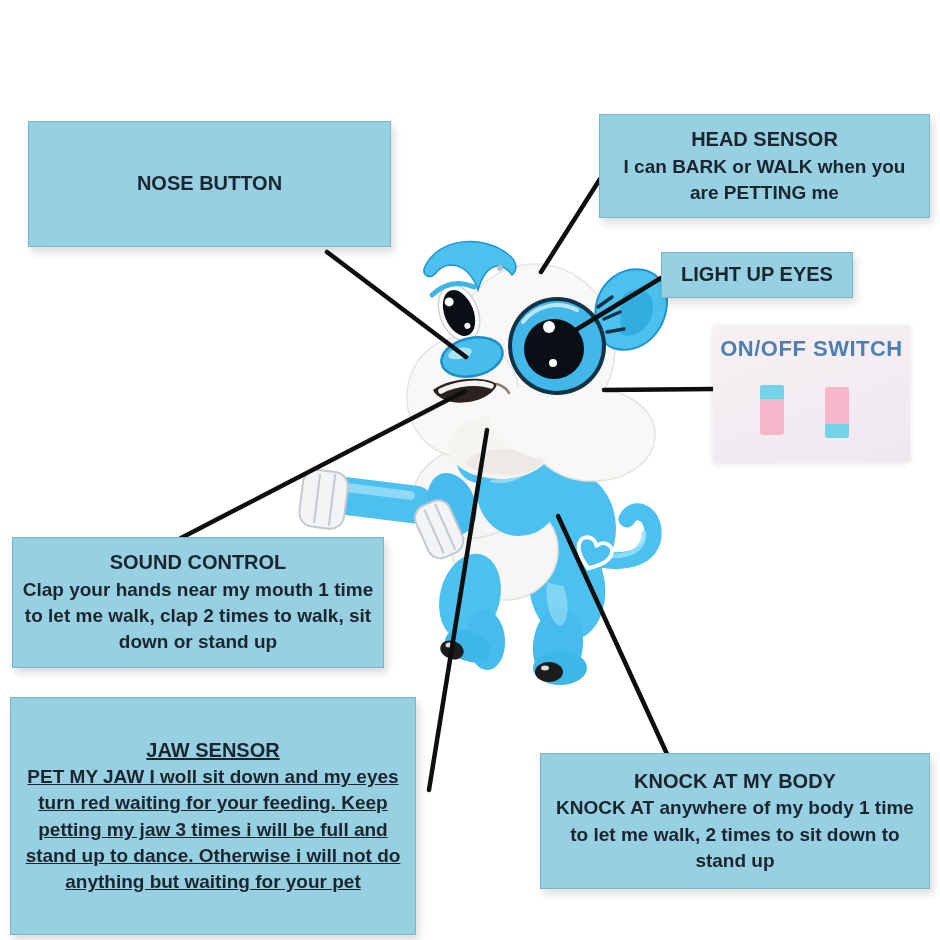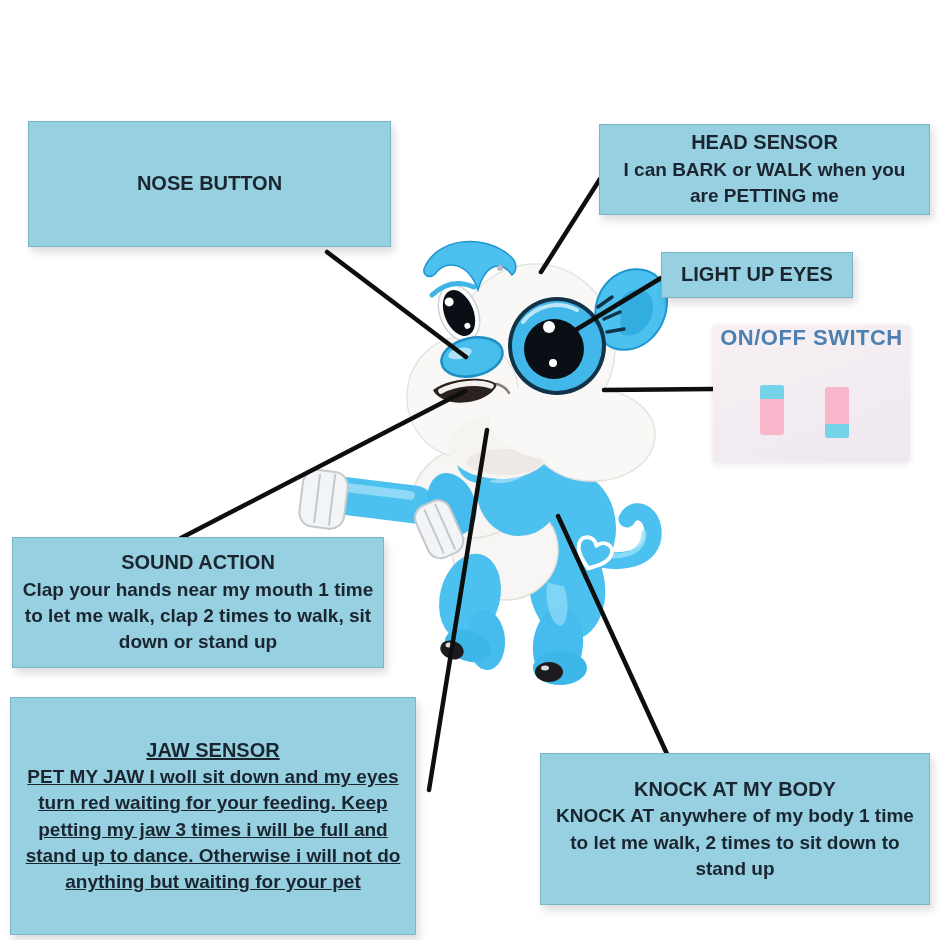--- a/index.html
+++ b/index.html
@@ -12,32 +12,32 @@
     position:absolute;background:#97d0e0;color:#1a2530;
     font-weight:bold;text-align:center;
     display:flex;flex-direction:column;justify-content:center;
     font-size:19px;line-height:1.38;
     padding:12px 8px;box-sizing:border-box;
     border:1px solid rgba(70,130,150,0.35);
     box-shadow:3px 5px 8px rgba(0,0,0,0.14);
   }
   .c-title{font-size:20px;}
   .box-nose{left:28px;top:121px;width:363px;height:126px;}
-  .box-head{left:599px;top:124px;width:331px;height:91px;}
+  .box-head{left:599px;top:114px;width:331px;height:104px;}
   .box-eyes{left:661px;top:252px;width:192px;height:46px;font-size:20px;}
   .box-sound{left:12px;top:537px;width:372px;height:131px;}
   .box-jaw{left:10px;top:697px;width:406px;height:238px;text-decoration:underline;}
-  .box-knock{left:540px;top:753px;width:390px;height:152px;}
+  .box-knock{left:540px;top:753px;width:390px;height:136px;}
   .switch-panel{
     position:absolute;left:713px;top:325px;width:197px;height:137px;
     background:linear-gradient(160deg,#f7f1f4 0%,#f2ecf2 60%,#efe9ef 100%);
     border-radius:3px;box-shadow:0 2px 7px rgba(0,0,0,0.10);
   }
   .switch-title{
-    text-align:center;font-size:22px;font-weight:bold;
+    text-align:center;margin-top:11px;font-size:22px;font-weight:bold;
     color:#4d80b0;letter-spacing:0.5px;
   }
   .switch-slider{position:absolute;width:24px;background:#f8b6cb;border-radius:3px;}
   .sw-left{left:47px;top:60px;height:50px;}
   .sw-right{left:112px;top:62px;height:51px;}
   .cap{position:absolute;left:0;right:0;height:14px;background:#74d3e8;}
   .cap-top{top:0;border-radius:3px 3px 0 0;}
   .cap-bottom{bottom:0;border-radius:0 0 3px 3px;}
 </style>
 </head>
@@ -182,21 +182,21 @@
   <div class="callout box-head">
     <div class="c-title">HEAD SENSOR</div>
     <div class="c-body">I can BARK or WALK when you are PETTING me</div>
   </div>
 
   <div class="callout box-eyes">
     <div class="c-title">LIGHT UP EYES</div>
   </div>
 
   <div class="callout box-sound">
-    <div class="c-title">SOUND ACTION</div>
+    <div class="c-title">SOUND CONTROL</div>
     <div class="c-body">Clap your hands near my mouth 1 time to let me walk, clap 2 times to walk, sit down or stand up</div>
   </div>
 
   <div class="callout box-jaw">
     <div class="c-title">JAW SENSOR</div>
     <div class="c-body">PET MY JAW I woll sit down and my eyes turn red waiting for your feeding. Keep petting my jaw 3 times i will be full and stand up to dance. Otherwise i will not do anything but waiting for your pet</div>
   </div>
 
   <div class="callout box-knock">
     <div class="c-title">KNOCK AT MY BODY</div>

